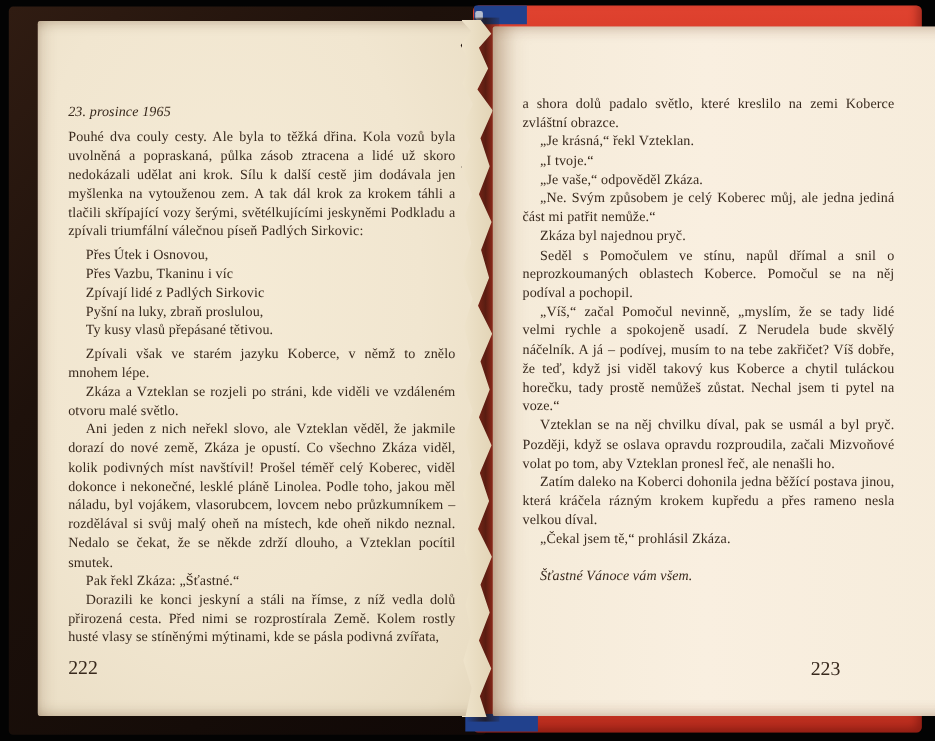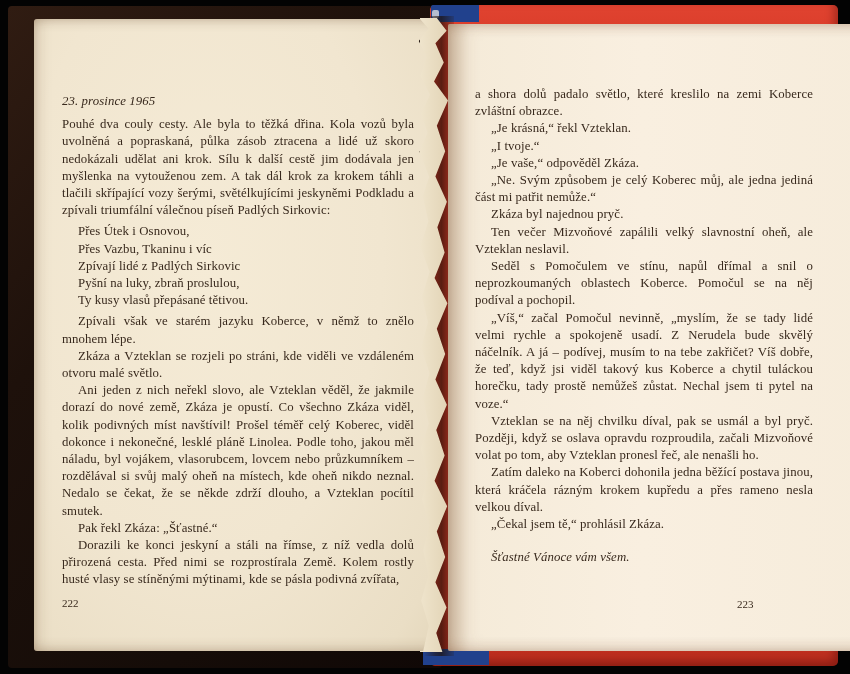--- a/index.html
+++ b/index.html
@@ -92,21 +92,21 @@
   }
   .text-left{left:28px;top:74px;width:352px;}
   .text-right{left:27px;top:62px;width:338px;}
   .p{margin:0;text-indent:16px;}
   .p.noindent{text-indent:0;}
   .date-line{font-style:italic;margin:0 0 6px 0;text-indent:0;}
   .salutation{margin:0 0 6px 0;text-indent:0;}
   .poem{margin:4px 0 4px 0;padding-left:16px;}
   .poem-line{margin:0;}
   .closing{font-style:italic;margin-top:16px;text-indent:16px;}
-  .folio{position:absolute;font-size:11px;color:#38291d;}
+  .folio{position:absolute;font-size:18px;color:#38291d;}
   .folio-left{left:28px;top:578px;}
   .folio-right{left:289px;top:574px;}
 </style>
 </head>
 <body>
 
 <div class="scene">
 
   <div class="cover-left"></div>
   <div class="cover-right"></div>
@@ -117,21 +117,20 @@
   <div class="gutter"></div>
 
   <div class="page page-right">
     <div class="textblock text-right">
       <p class="p noindent">a shora dolů padalo světlo, které kreslilo na zemi Koberce zvláštní obrazce.</p>
       <p class="p">„Je krásná,“ řekl Vzteklan.</p>
       <p class="p">„I tvoje.“</p>
       <p class="p">„Je vaše,“ odpověděl Zkáza.</p>
       <p class="p">„Ne. Svým způsobem je celý Koberec můj, ale jedna jediná část mi patřit nemůže.“</p>
       <p class="p">Zkáza byl najednou pryč.</p>
-      <p class="p">Ten večer Mizvoňové zapálili velký slavnostní oheň, ale Vzteklan neslavil.</p>
       <p class="p">Seděl s Pomočulem ve stínu, napůl dřímal a snil o neprozkoumaných oblastech Koberce. Pomočul se na něj podíval a pochopil.</p>
       <p class="p">„Víš,“ začal Pomočul nevinně, „myslím, že se tady lidé velmi rychle a spokojeně usadí. Z Nerudela bude skvělý náčelník. A já – podívej, musím to na tebe zakřičet? Víš dobře, že teď, když jsi viděl takový kus Koberce a chytil tuláckou horečku, tady prostě nemůžeš zůstat. Nechal jsem ti pytel na voze.“</p>
       <p class="p">Vzteklan se na něj chvilku díval, pak se usmál a byl pryč. Později, když se oslava opravdu rozproudila, začali Mizvoňové volat po tom, aby Vzteklan pronesl řeč, ale nenašli ho.</p>
       <p class="p">Zatím daleko na Koberci dohonila jedna běžící postava jinou, která kráčela rázným krokem kupředu a přes rameno nesla velkou díval.</p>
       <p class="p">„Čekal jsem tě,“ prohlásil Zkáza.</p>
       <p class="closing">Šťastné Vánoce vám všem.</p>
     </div>
     <div class="folio folio-right">223</div>
   </div>
 

